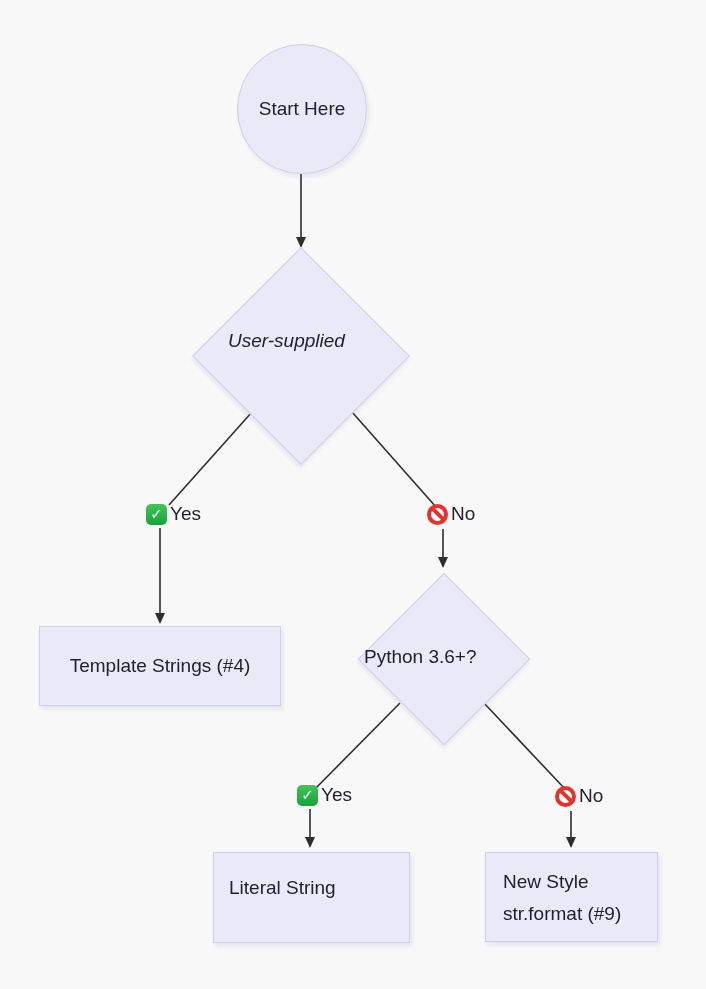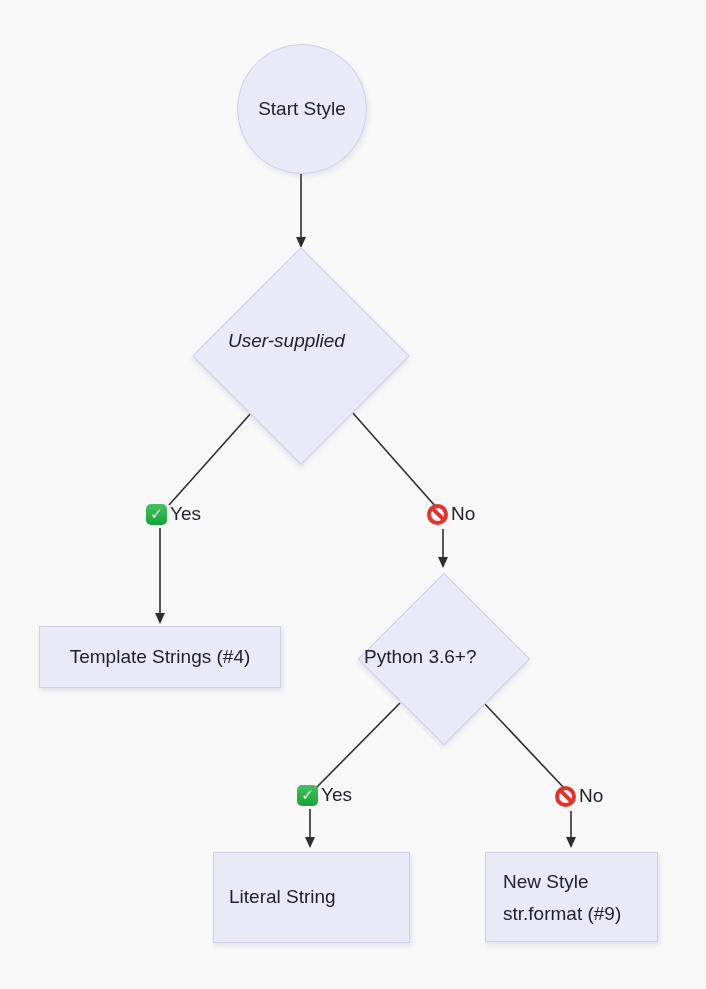--- a/index.html
+++ b/index.html
@@ -64,26 +64,26 @@
   .diamond-label.d2{left:364px;top:644px;width:130px;text-align:left;line-height:26px;}
   .node-rect{
     position:absolute;
     background:var(--node-fill);
     border:1px solid var(--node-border);
     font-size:19px;
     box-shadow:2px 3px 4px rgba(150,150,185,0.22);
     box-sizing:border-box;
   }
   .rect-template{
-    left:39px;top:626px;width:242px;height:62px;
+    left:39px;top:626px;width:242px;height:80px;
     display:flex;align-items:center;justify-content:center;
   }
   .rect-literal{
     left:213px;top:852px;width:197px;height:91px;
-    padding:28px 0 0 15px;line-height:32px;
+    padding:19px 0 0 15px;line-height:32px;
   }
   .rect-newstyle{
     left:485px;top:852px;width:173px;height:90px;
     padding:13px 16px 0 17px;line-height:32px;
   }
   
   .edge-label{
     position:absolute;
     display:flex;align-items:center;gap:3px;
     font-size:19px;
@@ -146,21 +146,21 @@
     <line class="edge-line" x1="400" y1="703" x2="314" y2="790"></line>
 
     <line class="edge-line" x1="310" y1="809" x2="310" y2="846" marker-end="url(#arrow)"></line>
 
     <line class="edge-line" x1="483" y1="702" x2="565" y2="789"></line>
 
     <line class="edge-line" x1="571" y1="811" x2="571" y2="846" marker-end="url(#arrow)"></line>
   </svg>
 
   <div class="node-circle">
-    <span>Start Style</span>
+    <span>Start Here</span>
   </div>
 
   <div class="diamond d1"></div>
   <div class="diamond-label d1">
     <div class="nowrap">User-supplied</div>
   </div>
 
   <div class="edge-label yes1">
     <span class="check-icon">✓</span>
     <span>Yes</span>

